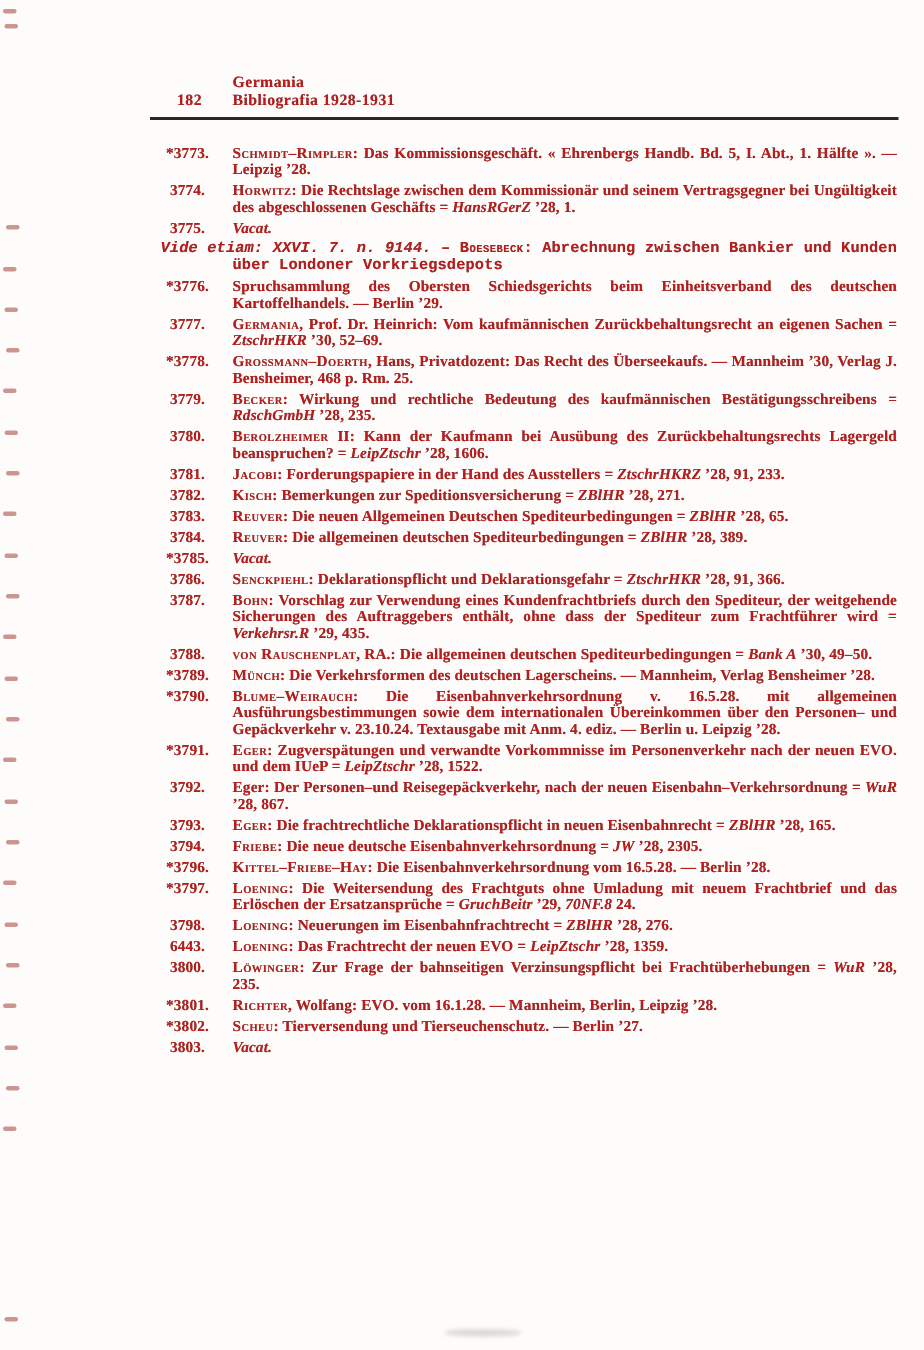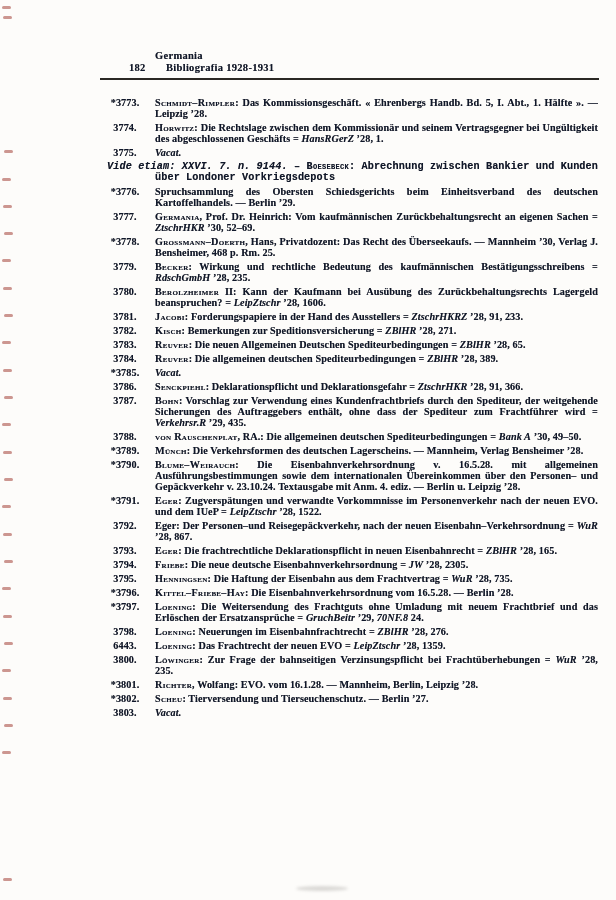--- a/index.html
+++ b/index.html
@@ -4,32 +4,32 @@
 <style>
   html, body { margin: 0; padding: 0; background: #ffffff; }
   .page {
     position: relative;
     width: 616px;
     height: 900px;
     background: #fdfcfa;
     overflow: hidden;
     font-family: "Liberation Serif", serif;
     font-weight: bold;
-    color: #0f172a;
+    color: #b91c1c;
     text-shadow: 0 0 0.4px rgba(40,32,25,0.55);
   }
   .content {
     position: absolute;
     left: 101px;
     top: 50px;
     width: 497px;
   }
   .hdr-line1 { margin-left: 54px; font-size: 10.5px; line-height: 12px; letter-spacing: 0.3px; }
   .hdr-line2 { display: flex; font-size: 10.5px; line-height: 12px; letter-spacing: 0.3px; }
-  .pagenum { margin-left: 28px; width: 37px; }
+  .pagenum { margin-left: 17px; width: 37px; }
   .rule { margin-top: 4px; margin-left: -1px; width: 499px; height: 2px; background: #2b2824; }
   .entries { margin-top: 17px; font-size: 10.2px; line-height: 11px; letter-spacing: 0.1px; }
   .entry { display: flex; margin-bottom: 3px; }
   .num {
     flex: 0 0 48px;
     text-align: center;
     padding-right: 6px;
     white-space: nowrap;
   }
   .body { flex: 1; text-align: justify; }
@@ -156,24 +156,20 @@
           <span class="num">3792.</span>
           <span class="body"><span class="n">Eger: Der Personen–und Reisegepäckverkehr, nach der neuen Eisenbahn–Verkehrsordnung = </span><span class="i">WuR</span><span class="n"> ’28, 867.</span></span>
         </div>
         <div class="entry">
           <span class="num">3793.</span>
           <span class="body"><span class="sc">Eger</span><span class="n">: Die frachtrechtliche Deklarationspflicht in neuen Eisenbahnrecht = </span><span class="i">ZBlHR</span><span class="n"> ’28, 165.</span></span>
         </div>
         <div class="entry">
           <span class="num">3794.</span>
           <span class="body"><span class="sc">Friebe</span><span class="n">: Die neue deutsche Eisenbahnverkehrsordnung = </span><span class="i">JW</span><span class="n"> ’28, 2305.</span></span>
-        </div>
-        <div class="entry">
-          <span class="num">3795.</span>
-          <span class="body"><span class="sc">Henningsen</span><span class="n">: Die Haftung der Eisenbahn aus dem Frachtvertrag = </span><span class="i">WuR</span><span class="n"> ’28, 735.</span></span>
         </div>
         <div class="entry">
           <span class="num">*3796.</span>
           <span class="body"><span class="sc">Kittel–Friebe–Hay</span><span class="n">: Die Eisenbahnverkehrsordnung vom 16.5.28. — Berlin ’28.</span></span>
         </div>
         <div class="entry">
           <span class="num">*3797.</span>
           <span class="body"><span class="sc">Loening</span><span class="n">: Die Weitersendung des Frachtguts ohne Umladung mit neuem Frachtbrief und das Erlöschen der Ersatzansprüche = </span><span class="i">GruchBeitr</span><span class="n"> ’29, </span><span class="i">70NF.8</span><span class="n"> 24.</span></span>
         </div>
         <div class="entry">

